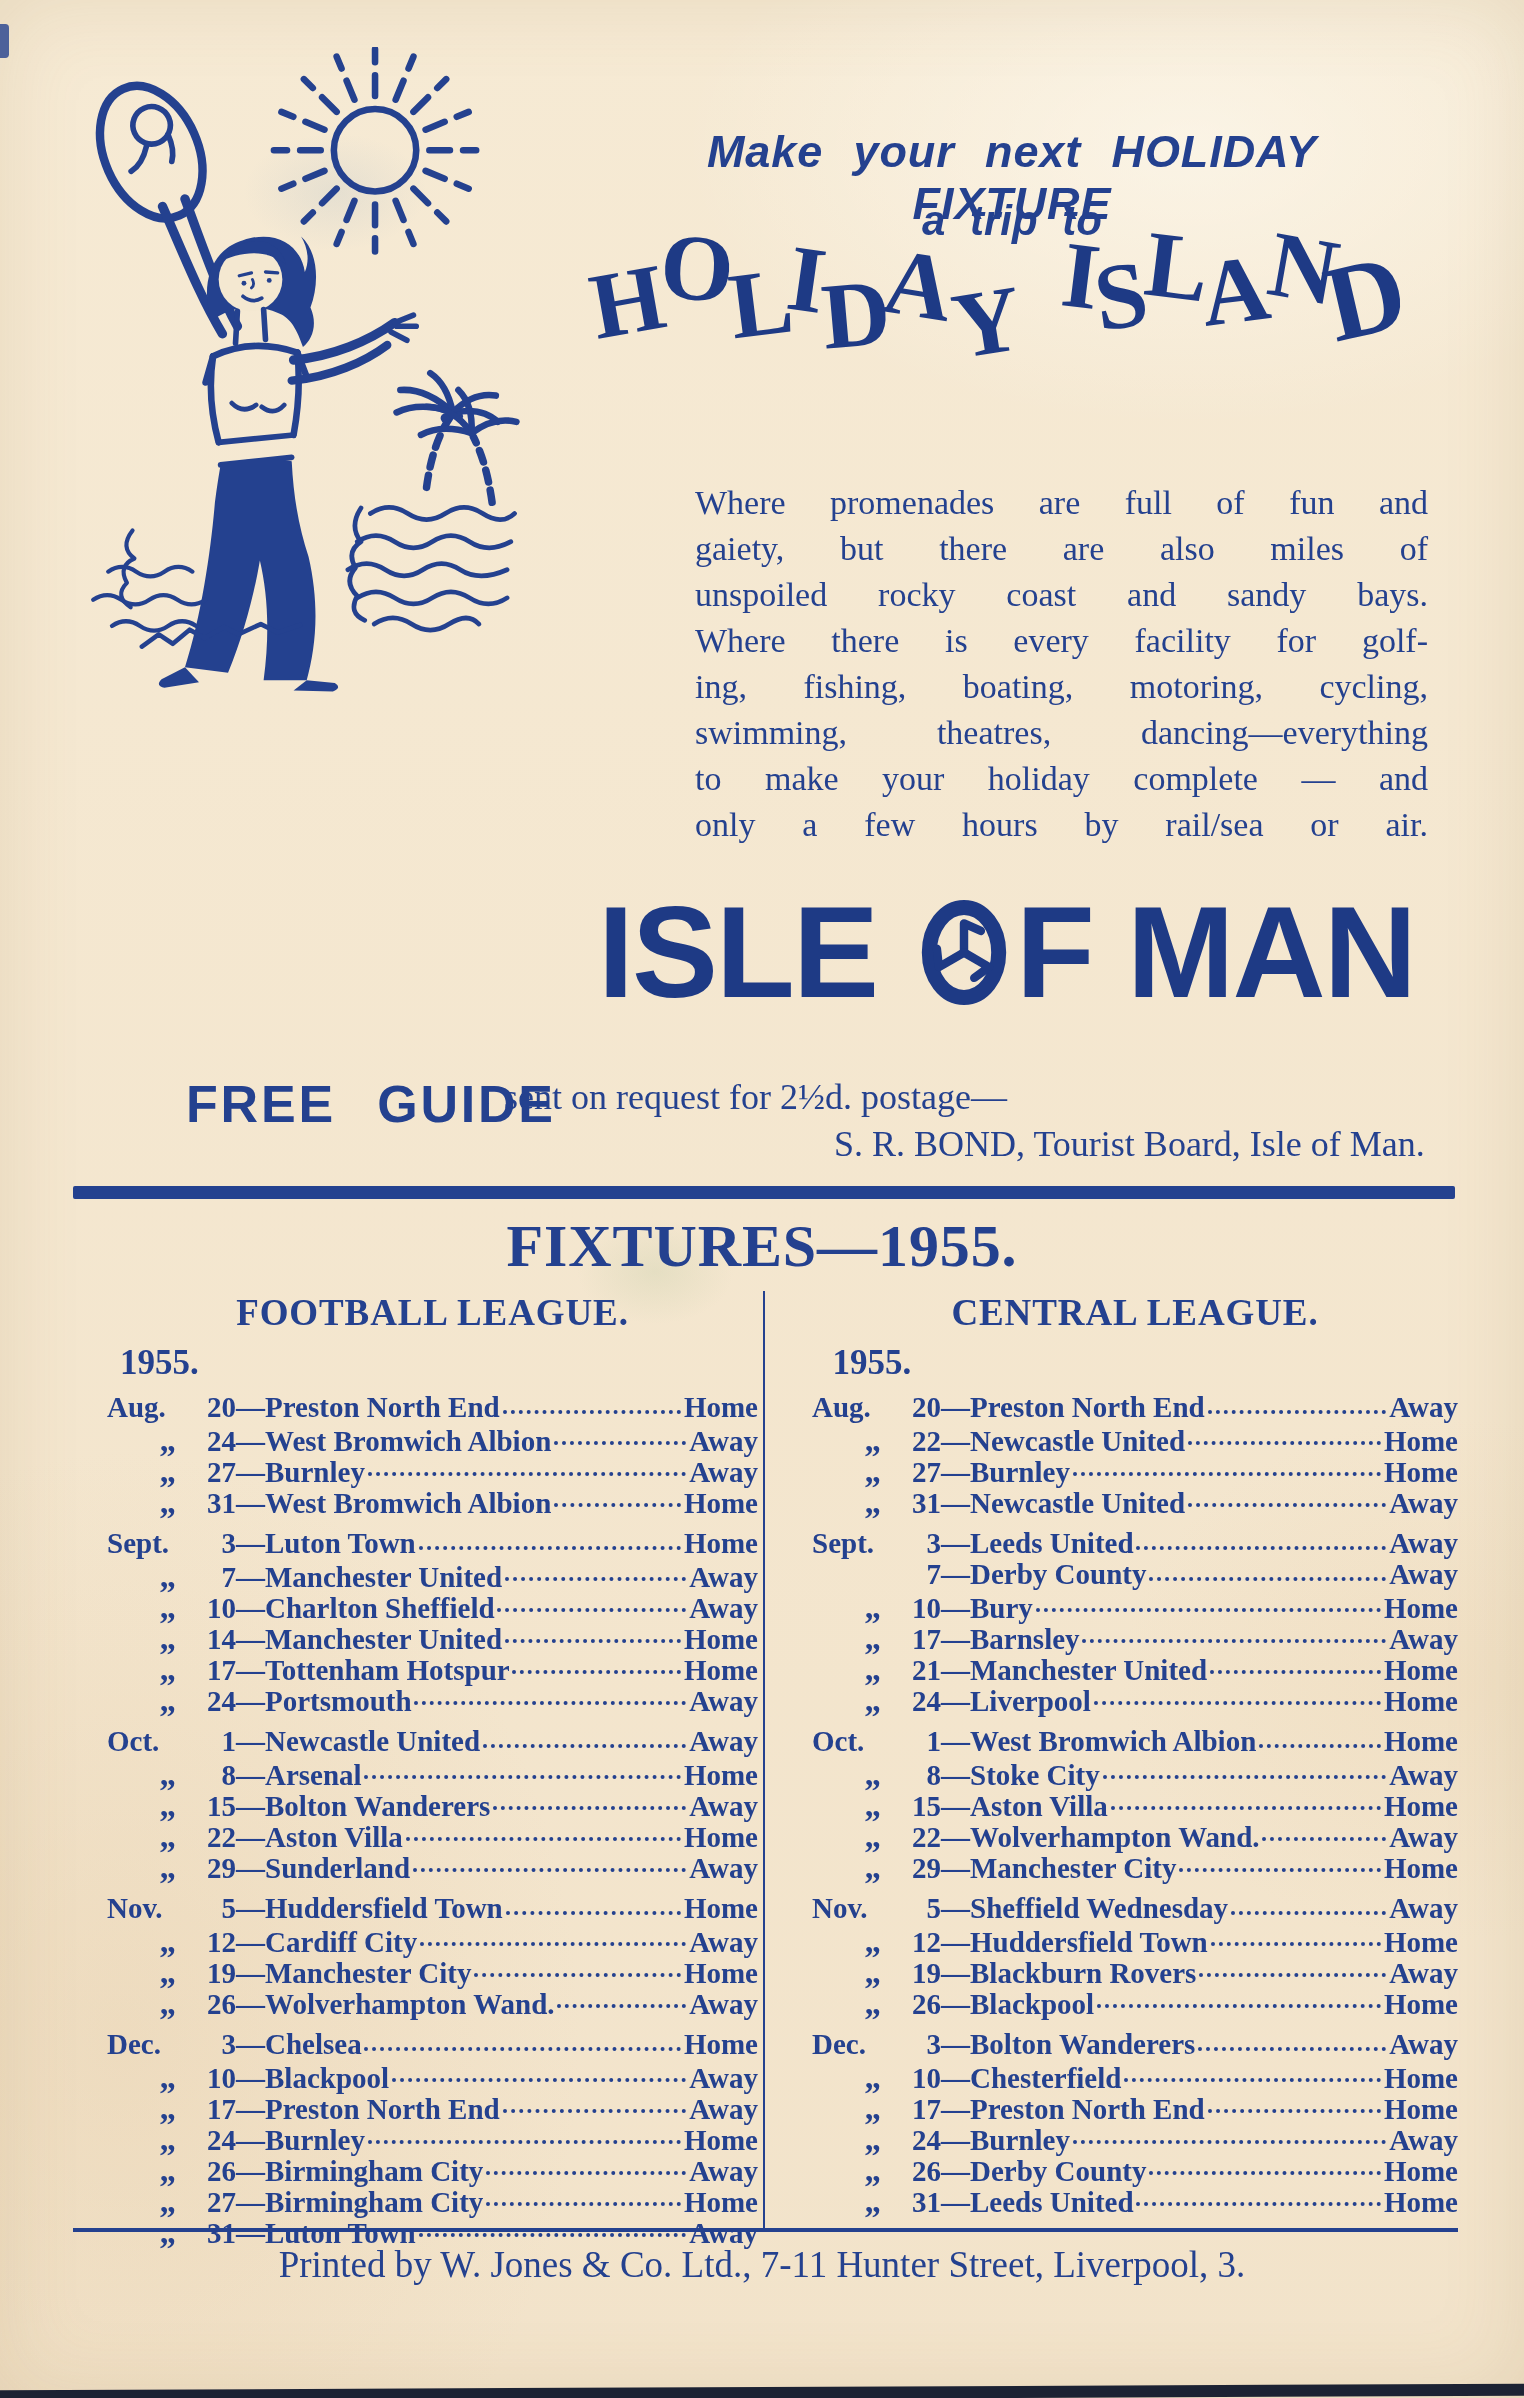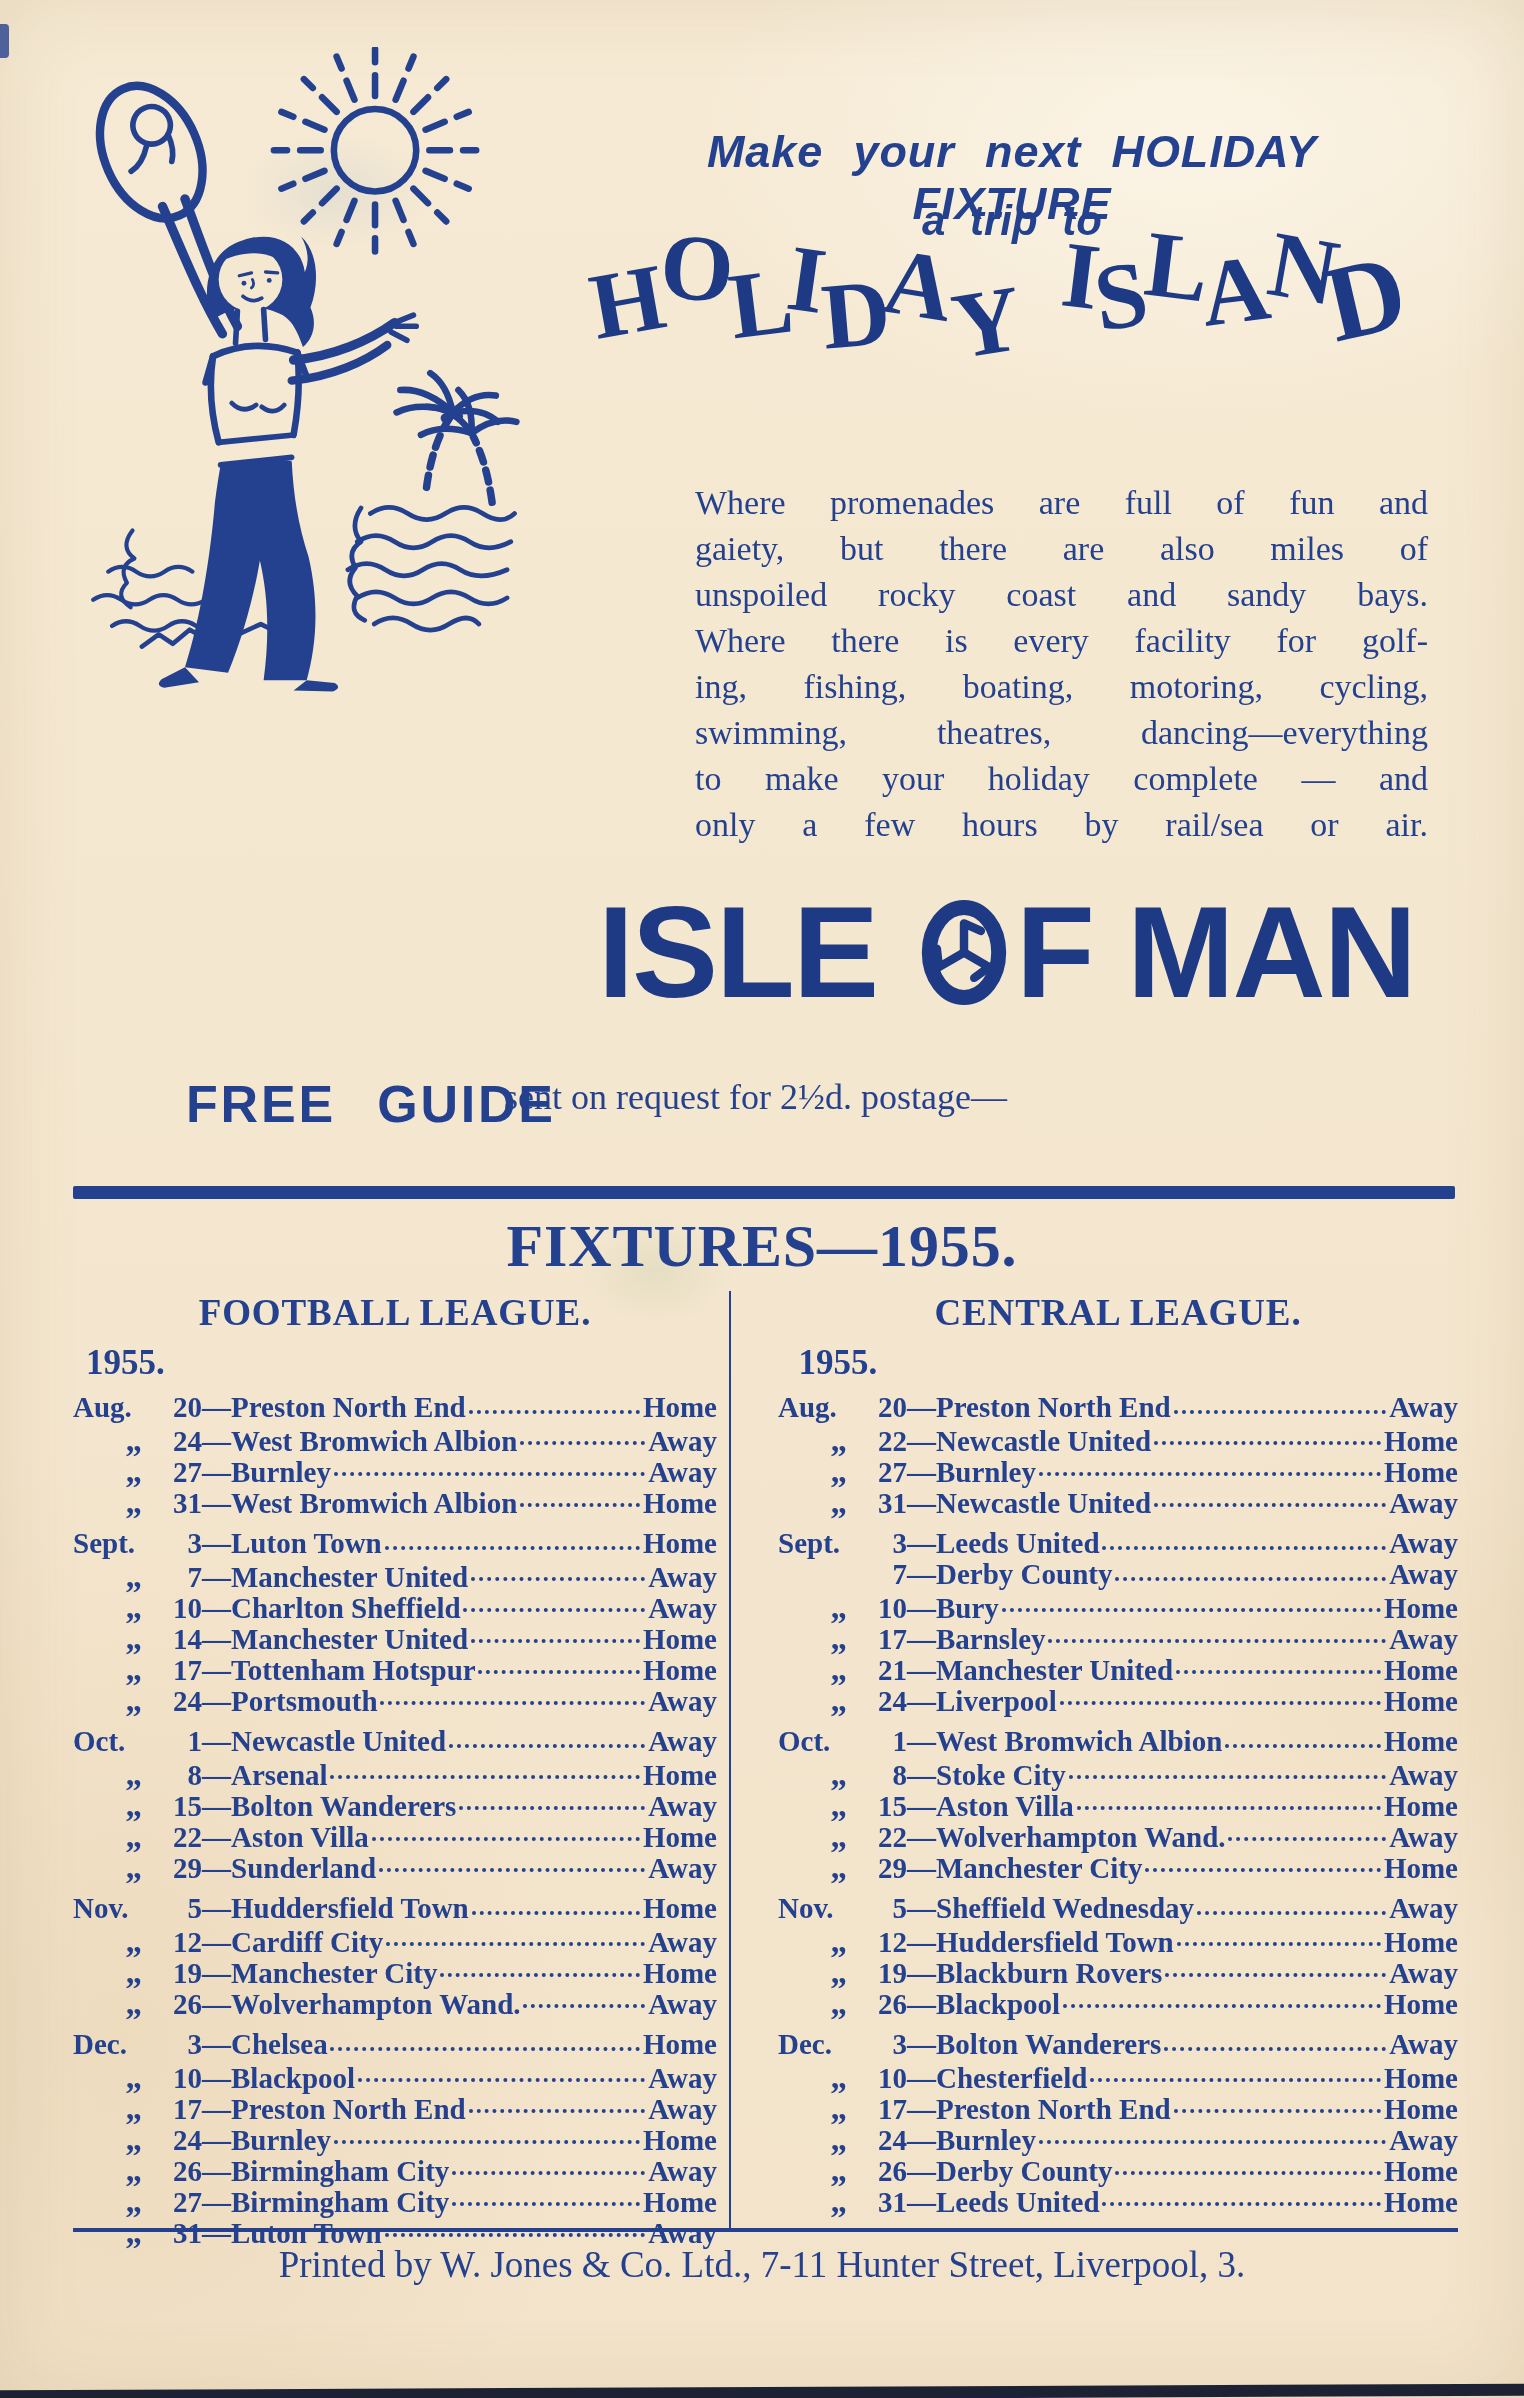--- a/index.html
+++ b/index.html
@@ -61,21 +61,21 @@
   .free-guide{left:186px;top:1074px;font-family:"Liberation Sans",sans-serif;
     font-weight:bold;font-size:52px;letter-spacing:2.8px;word-spacing:24px;}
   .guide-note{left:504px;top:1074px;width:937px;font-size:36px;line-height:47px;}
   .gl2{margin-left:330px;}
 
   .rule-thick{left:73px;right:69px;top:1186px;height:13px;background:var(--ink);border-radius:1.9px;}
   .fixtures-title{left:0;width:1524px;top:1212px;text-align:center;
     font-weight:bold;font-size:60px;letter-spacing:0.9px;}
 
   .columns{left:73px;right:66px;top:1291px;height:937px;display:flex;align-items:stretch;}
-  .col-left{width:656px;padding-right:12px;box-sizing:border-box;}
+  .col-left{width:656px;padding-right:5px;box-sizing:border-box;margin-left:34px;}
   .col-right{flex:1;border-left:2.8px solid var(--ink);padding-left:47px;box-sizing:border-box;}
   .col-heading{text-align:center;font-weight:bold;font-size:37px;letter-spacing:0.9px;}
   .col-year{font-weight:bold;font-size:35px;margin:9.4px 0 0 13px;}
   .col-right .col-year{margin-left:20.6px;}
   .fx-months{margin-top:7.5px;}
   .fx-month-block + .fx-month-block{margin-top:12px;}
   .fx-row{display:flex;align-items:baseline;height:31px;
     font-weight:bold;font-size:29px;font-family:"Liberation Serif",serif;}
   .fx-month{width:82px;box-sizing:border-box;}
   .fx-month.ditto{text-align:right;padding-right:13px;font-size:33px;}
@@ -214,20 +214,21 @@
         <g transform="rotate(240 48 59)">
               <path d="M48,59 L48,28 L66,36"></path>
             </g>
       </g>
     </svg></span><span id="isle-right">F MAN</span>
   </div>
 
   <div class="abs free-guide">FREE GUIDE</div>
   <div class="abs guide-note">
     <div class="gl1">sent on request for 2½d. postage—</div>
+    <div class="gl2">S. R. BOND, Tourist Board, Isle of Man.</div>
   </div>
 
   <div class="abs rule-thick"></div>
   <div class="abs fixtures-title">FIXTURES—1955.</div>
 
   <div class="abs columns">
     <div class="col-left">
       <div class="col-heading">FOOTBALL LEAGUE.</div>
       <div class="col-year">1955.</div>
       <div class="fx-months">

